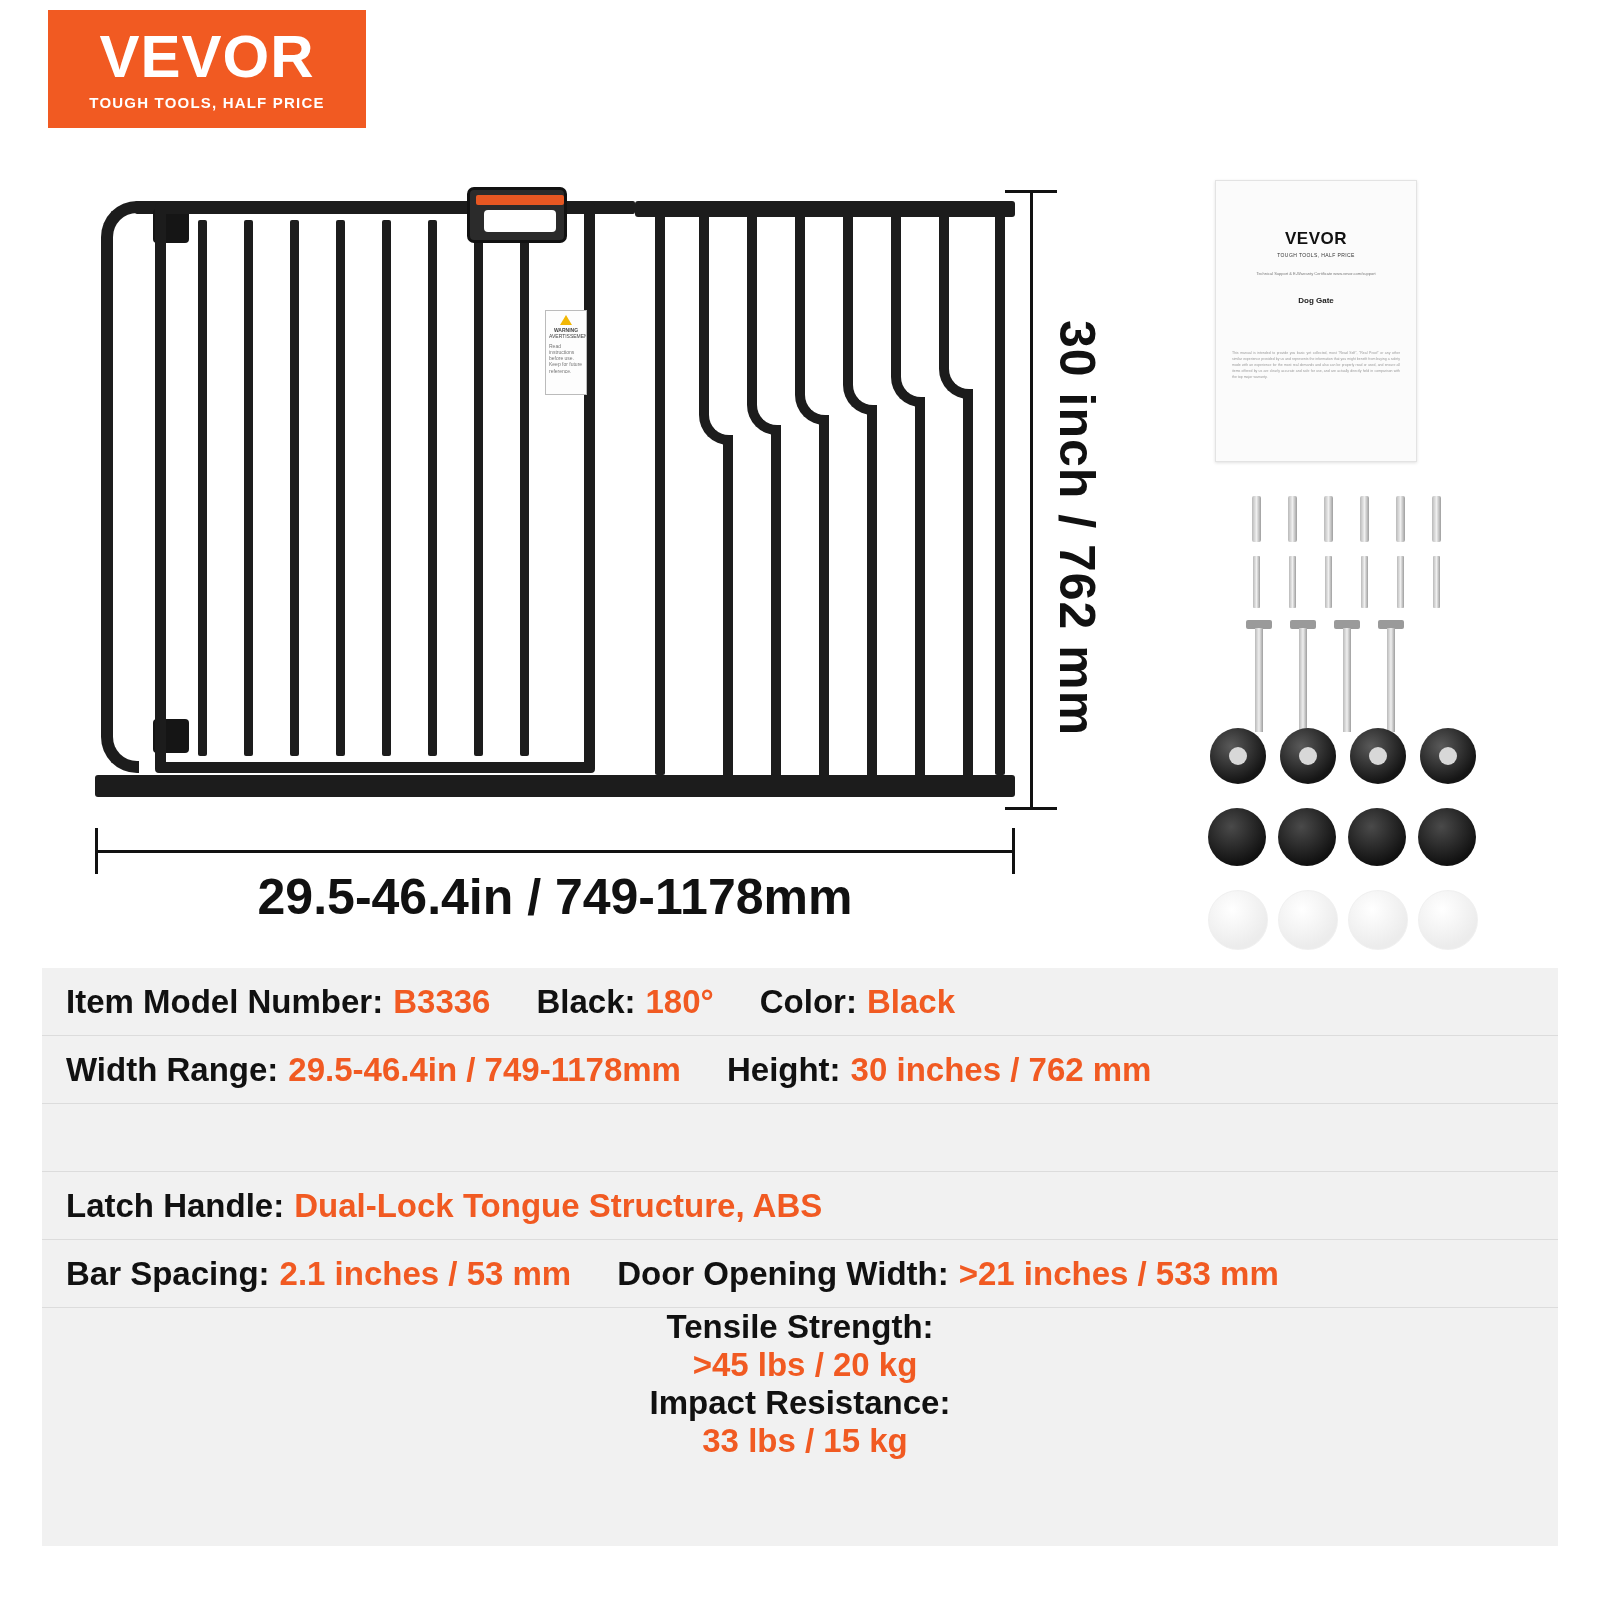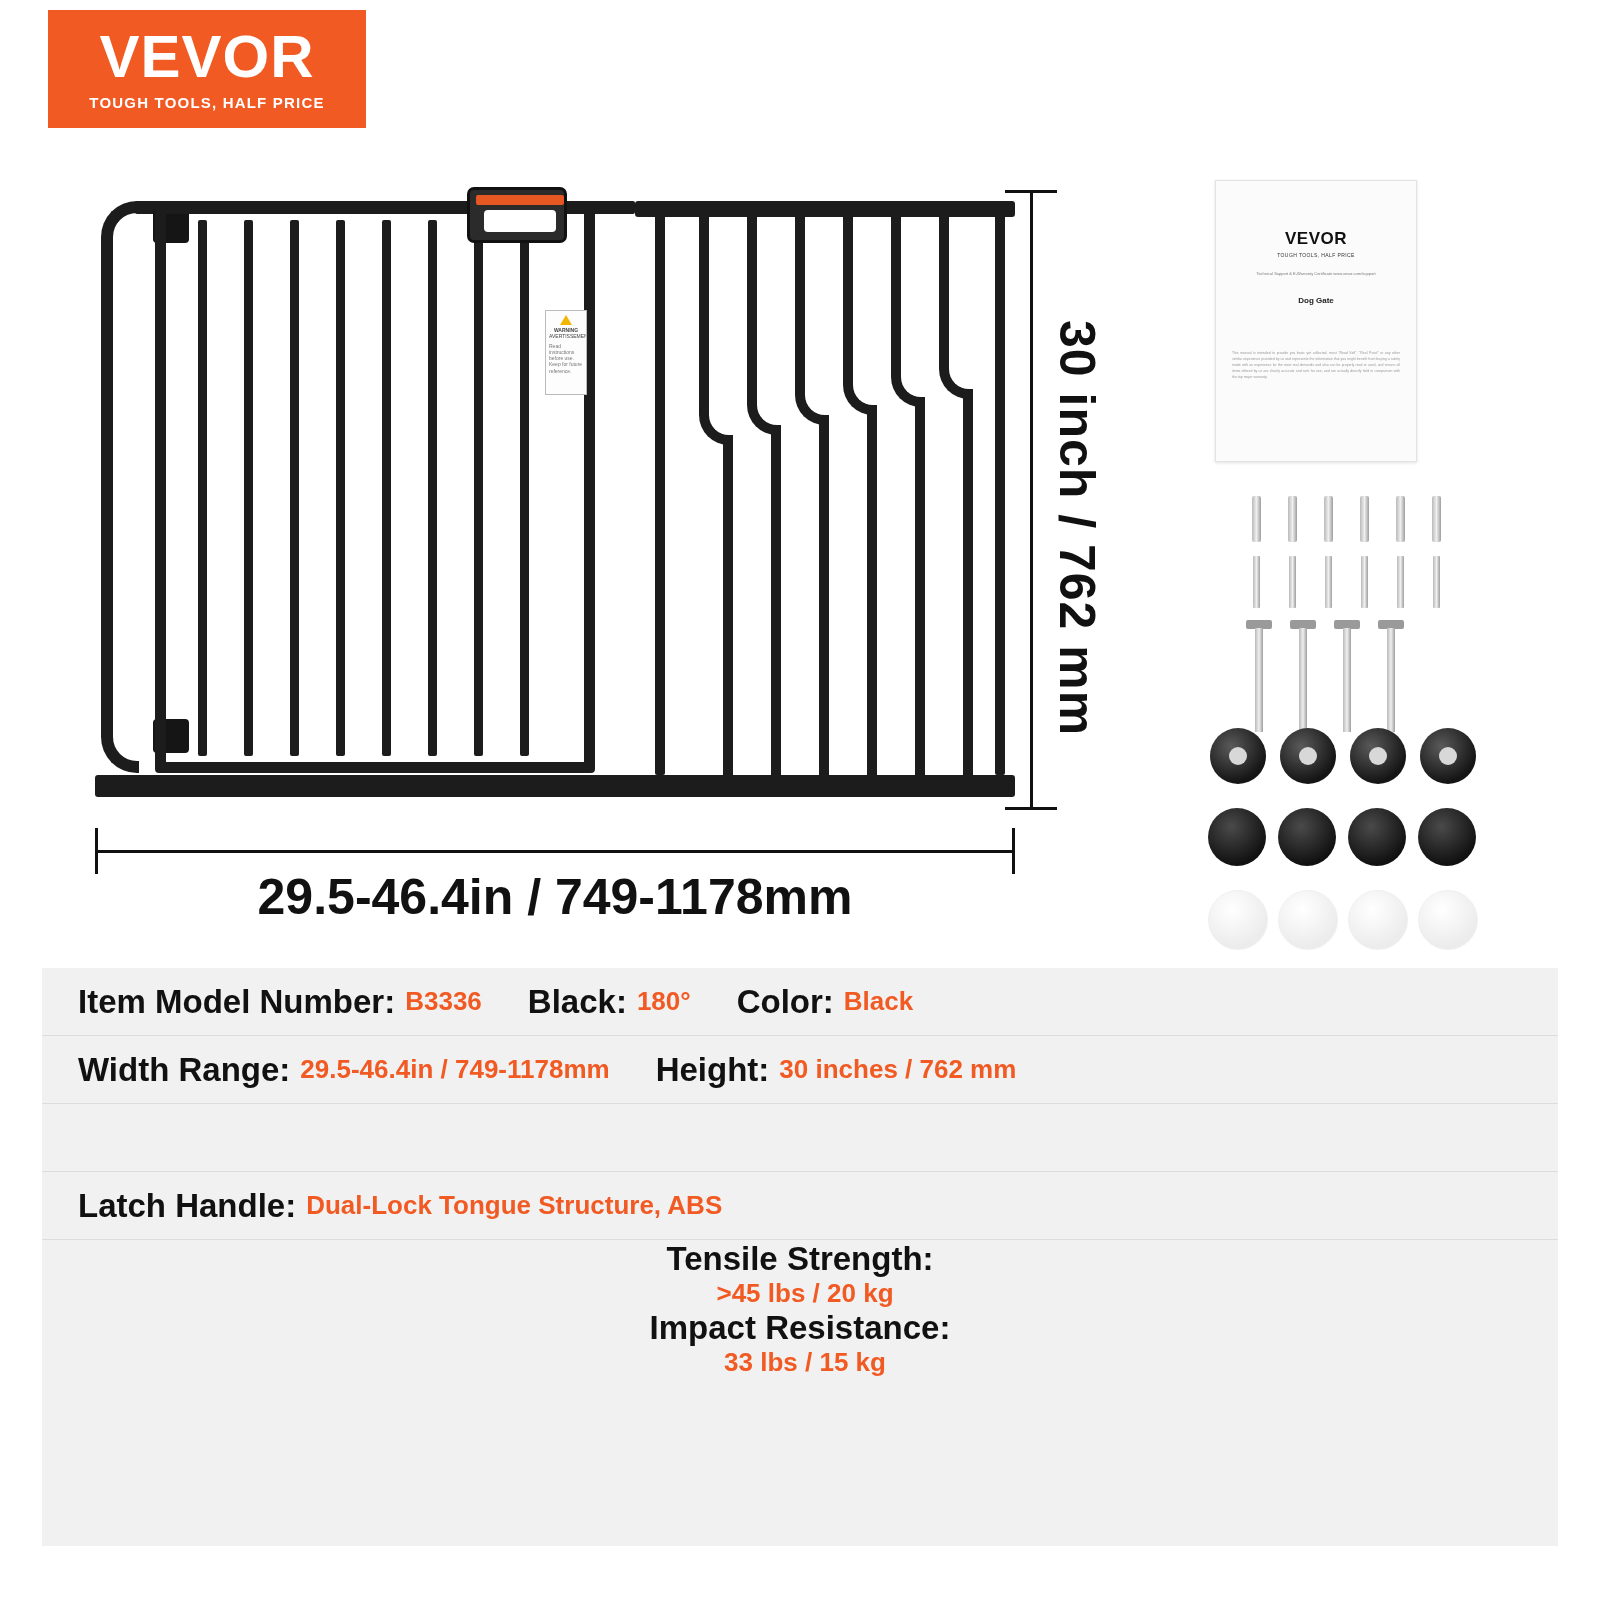--- a/index.html
+++ b/index.html
@@ -116,26 +116,26 @@
     position:absolute;width:58px;height:58px;border-radius:50%;
     background:radial-gradient(circle at 40% 32%,#ffffff,#ececec 70%);
     border:1px solid #f0f0f0;
   }
 
   
   .spec{
     position:absolute;left:42px;top:968px;width:1516px;height:578px;background:#f1f1f1;
   }
   .spec-row{
-    display:flex;align-items:center;height:68px;padding:0 36px;box-sizing:border-box;
+    display:flex;align-items:center;height:68px;padding:0 24px;box-sizing:border-box;
     border-bottom:1px solid #dcdcdc;
   }
   .spec-row:last-child{border-bottom:none;flex-direction:column;}
   .k{font-size:33px;font-weight:bold;color:#111;white-space:nowrap;}
-  .v{font-size:26px;font-weight:bold;color:#f15a22;white-space:nowrap;margin-left:10px;}
+  .v{font-size:33px;font-weight:bold;color:#f15a22;white-space:nowrap;margin-left:10px;}
   .gap{width:46px;flex:0 0 auto;}
 </style>
 </head>
 <body>
 
 <div class="logo">
   <div class="logo-word">VEVOR</div>
   <div class="logo-tag">TOUGH TOOLS, HALF PRICE</div>
 </div>
 
@@ -308,20 +308,27 @@
 
   <div class="spec-row">
   </div>
 
 
   <div class="spec-row">
     <span class="k">Latch Handle:</span>
     <span class="v">Dual-Lock Tongue Structure, ABS</span>
   </div>
 
+  <div class="spec-row">
+    <span class="k">Bar Spacing:</span>
+    <span class="v">2.1 inches / 53 mm</span>
+    <span class="gap"></span>
+    <span class="k">Door Opening Width:</span>
+    <span class="v">&gt;21 inches / 533 mm</span>
+  </div>
 
   <div class="spec-row">
     <span class="k">Tensile Strength:</span>
     <span class="v">&gt;45 lbs / 20 kg</span>
     <span class="gap"></span>
     <span class="k">Impact Resistance:</span>
     <span class="v">33 lbs / 15 kg</span>
   </div>
 
 </div>

